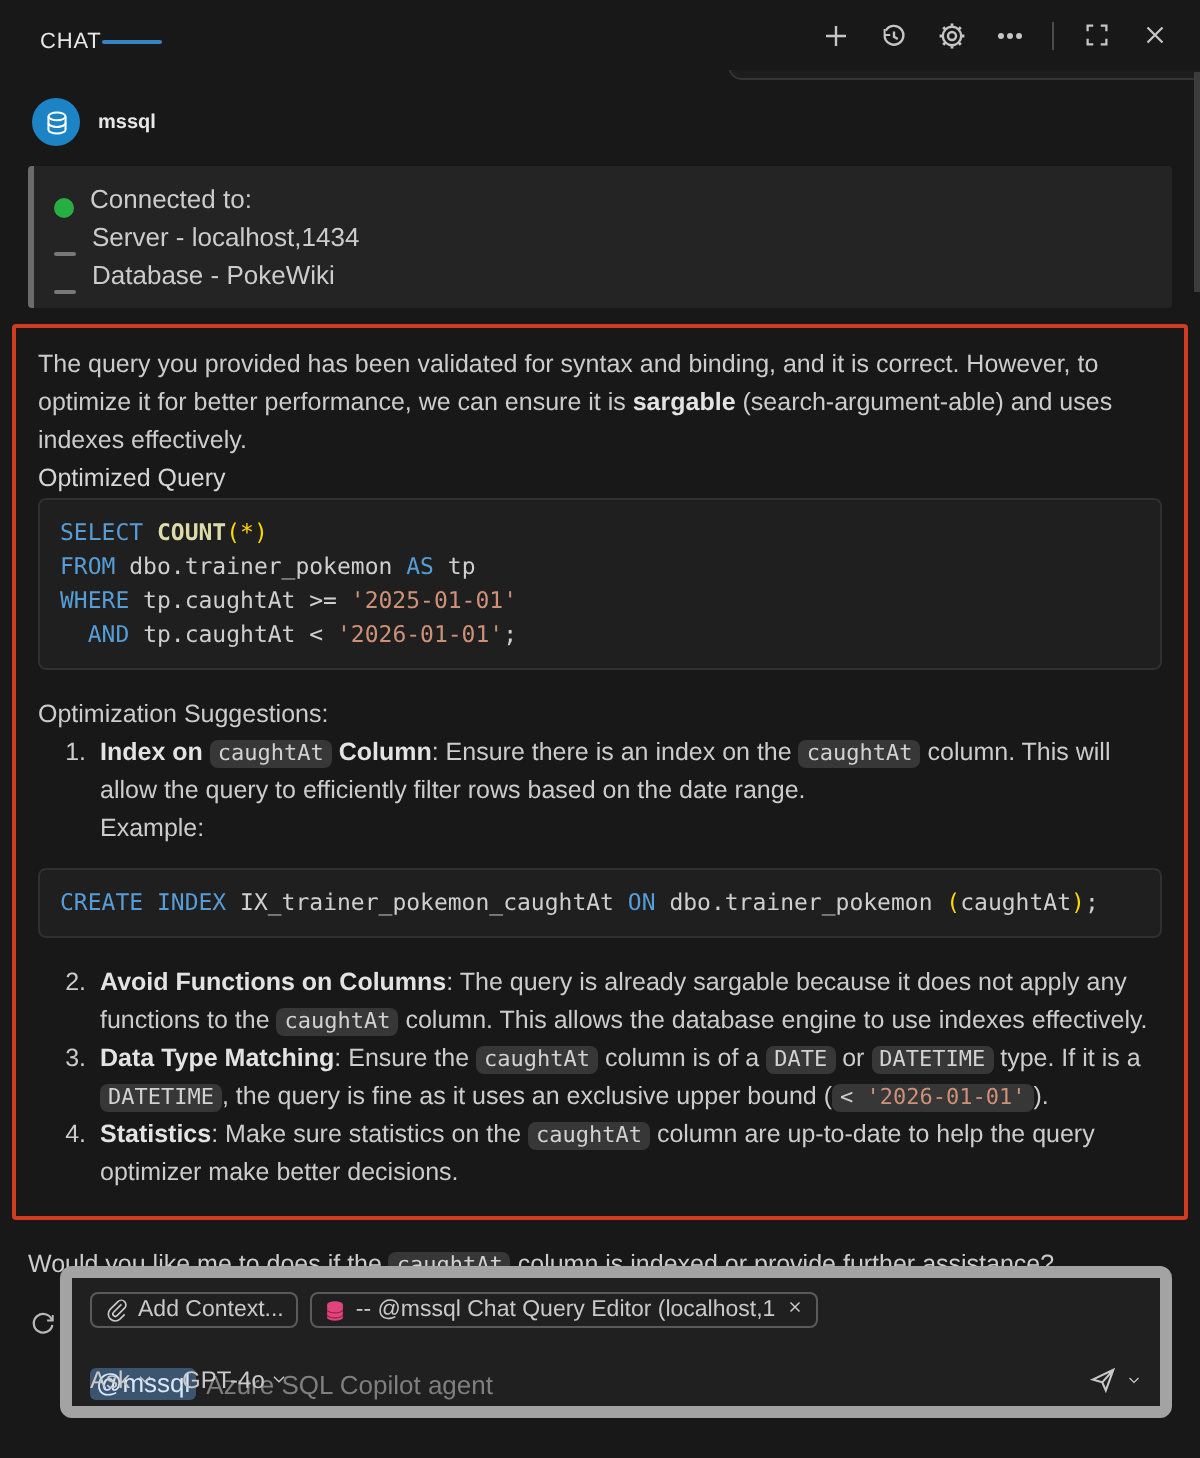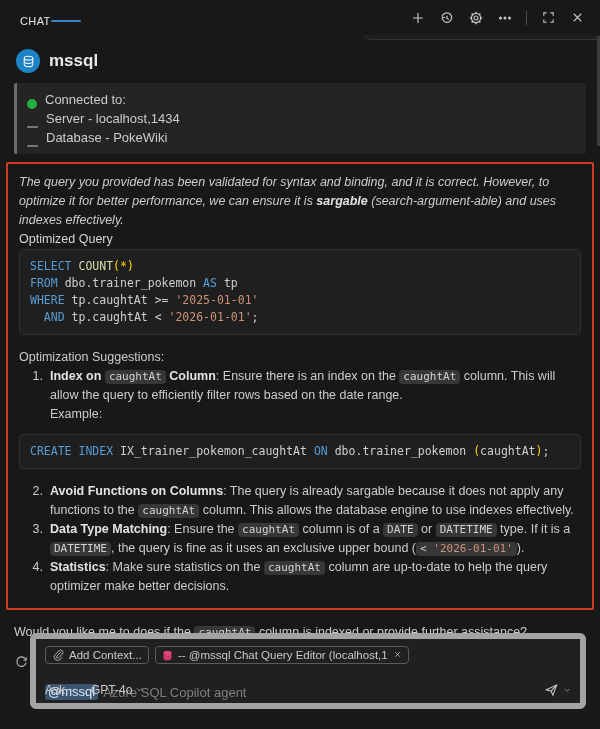--- a/index.html
+++ b/index.html
@@ -25,42 +25,42 @@
   .fp-mark{width:9px;height:2px;background:#555;border-radius:1px;flex:none;}
   .fp-mark.red{background:#a13a2e;}
 
   
   .scroll-thumb{position:absolute;right:0;top:36px;width:3px;height:110px;background:#3c3c3c;z-index:6;}
 
   
   .agent-row{display:flex;align-items:center;gap:9px;margin:14px 16px 10px 16px;}
   .avatar{width:24px;height:24px;border-radius:50%;background:#1c83c4;display:flex;
     align-items:center;justify-content:center;flex:none;}
-  .agent-name{font-size:17px;font-weight:bold;color:#e8e8e8;}
+  .agent-name{font-size:10px;font-weight:bold;color:#e8e8e8;}
 
   
   .conn-block{margin:0 14px;background:#242424;border-left:3px solid #6b6b6b;
     border-radius:2px;padding:7px 10px;}
   .conn-row{display:flex;align-items:flex-end;gap:8px;font-size:13px;color:#cccccc;line-height:19px;}
   .dot{width:10px;height:10px;border-radius:50%;background:#27ae3f;flex:none;}
   .dash{width:11px;height:2px;background:#787878;border-radius:1px;flex:none;margin:0 0 0 0;}
 
   
   .response{margin:8px 6px 0 6px;border:2px solid #cf3b23;border-radius:2px;
     padding:9px 11px 12px 11px;font-size:12.5px;line-height:19px;color:#cccccc;}
   .response p{margin:0 0 0 0;}
-  .para{margin-bottom:14px;font-style:italic;}
+  .para{margin-bottom:14px;}
   .heading{margin:0 0 9px 0;color:#d6d6d6;}
   .b{font-weight:bold;color:#e3e3e3;}
   .chip{background:#373737;border-radius:4px;padding:0px 4px 1px 4px;
     font-family:"DejaVu Sans Mono",monospace;font-size:11px;color:#d2d2d2;white-space:nowrap;}
   .codeblock{background:#1f1f1f;border:1px solid #303030;border-radius:4px;
     padding:8px 10px;font-family:"DejaVu Sans Mono",monospace;font-size:11.5px;
     line-height:17px;margin:0 0 13px 0;white-space:pre;}
-  .c-kw{color:#569cd6;}  .c-fn{color:#dcdcaa;}  .c-str{color:#ce9178;}
+  .c-kw{color:#569cd6;}  .c-fn{color:#dcdcaa;font-weight:bold;}  .c-str{color:#ce9178;}
   .c-d{color:#cfcfcf;}   .c-gold{color:#ffd700;}
   .sugg-heading{margin:0 0 9px 0;}
   .olist{margin:0 0 10px 2px;}
   .olist:last-child{margin-bottom:0;}
   .li-row{display:flex;margin:0;}
   .li-num{flex:none;width:22px;text-align:right;margin-right:7px;color:#cccccc;}
   .li-body{flex:1;}
 
   
   .followup{margin:13px 14px 0 14px;font-size:12.5px;line-height:19px;color:#cccccc;}

